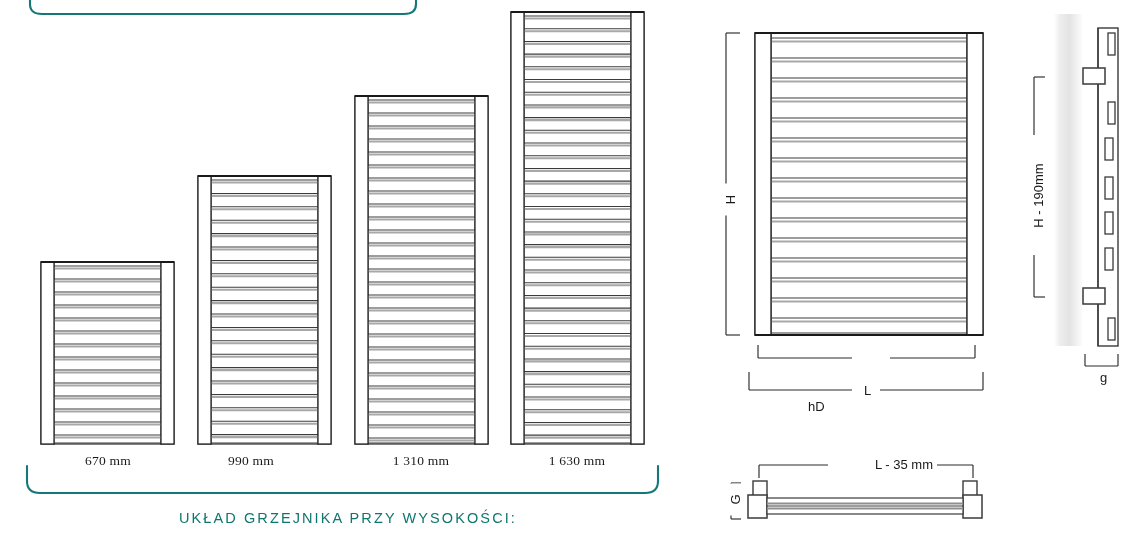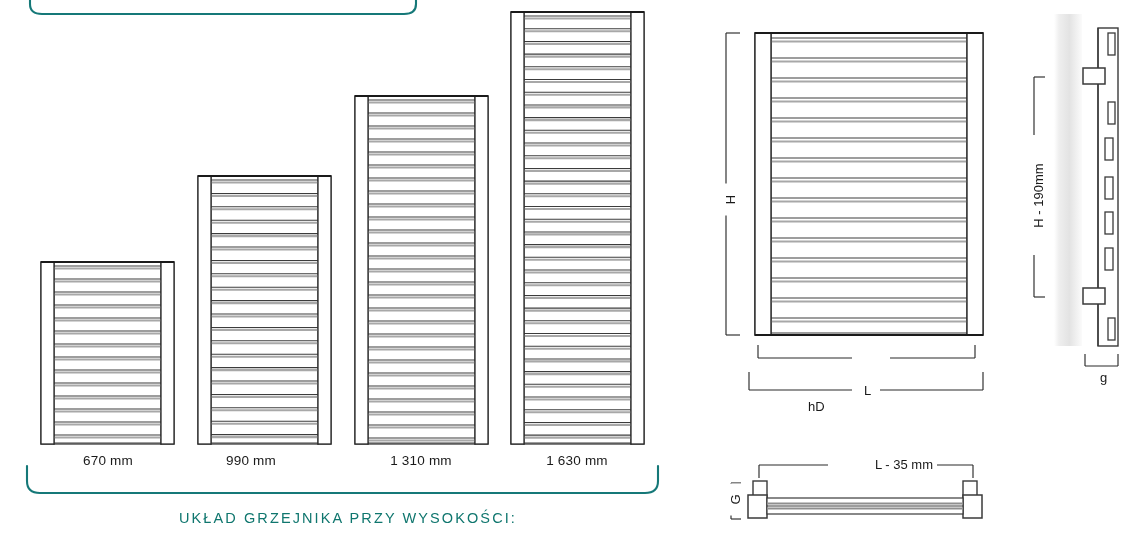--- a/index.html
+++ b/index.html
@@ -32,20 +32,21 @@
     position: absolute;
     font-family: "Liberation Sans", sans-serif;
     font-size: 13.5px;
     color: #1a1a1a;
     white-space: nowrap;
   }
   .size-label {
     font-size: 13.5px;
     letter-spacing: 0.2px;
     text-align: center;
+    font-family: Liberation Serif, serif;
   }
   .caption {
     font-size: 14.5px;
     letter-spacing: 2.1px;
     color: #0f766e;
     white-space: nowrap;
   }
   .dim-label {
     font-size: 13px;
     background: #ffffff;

